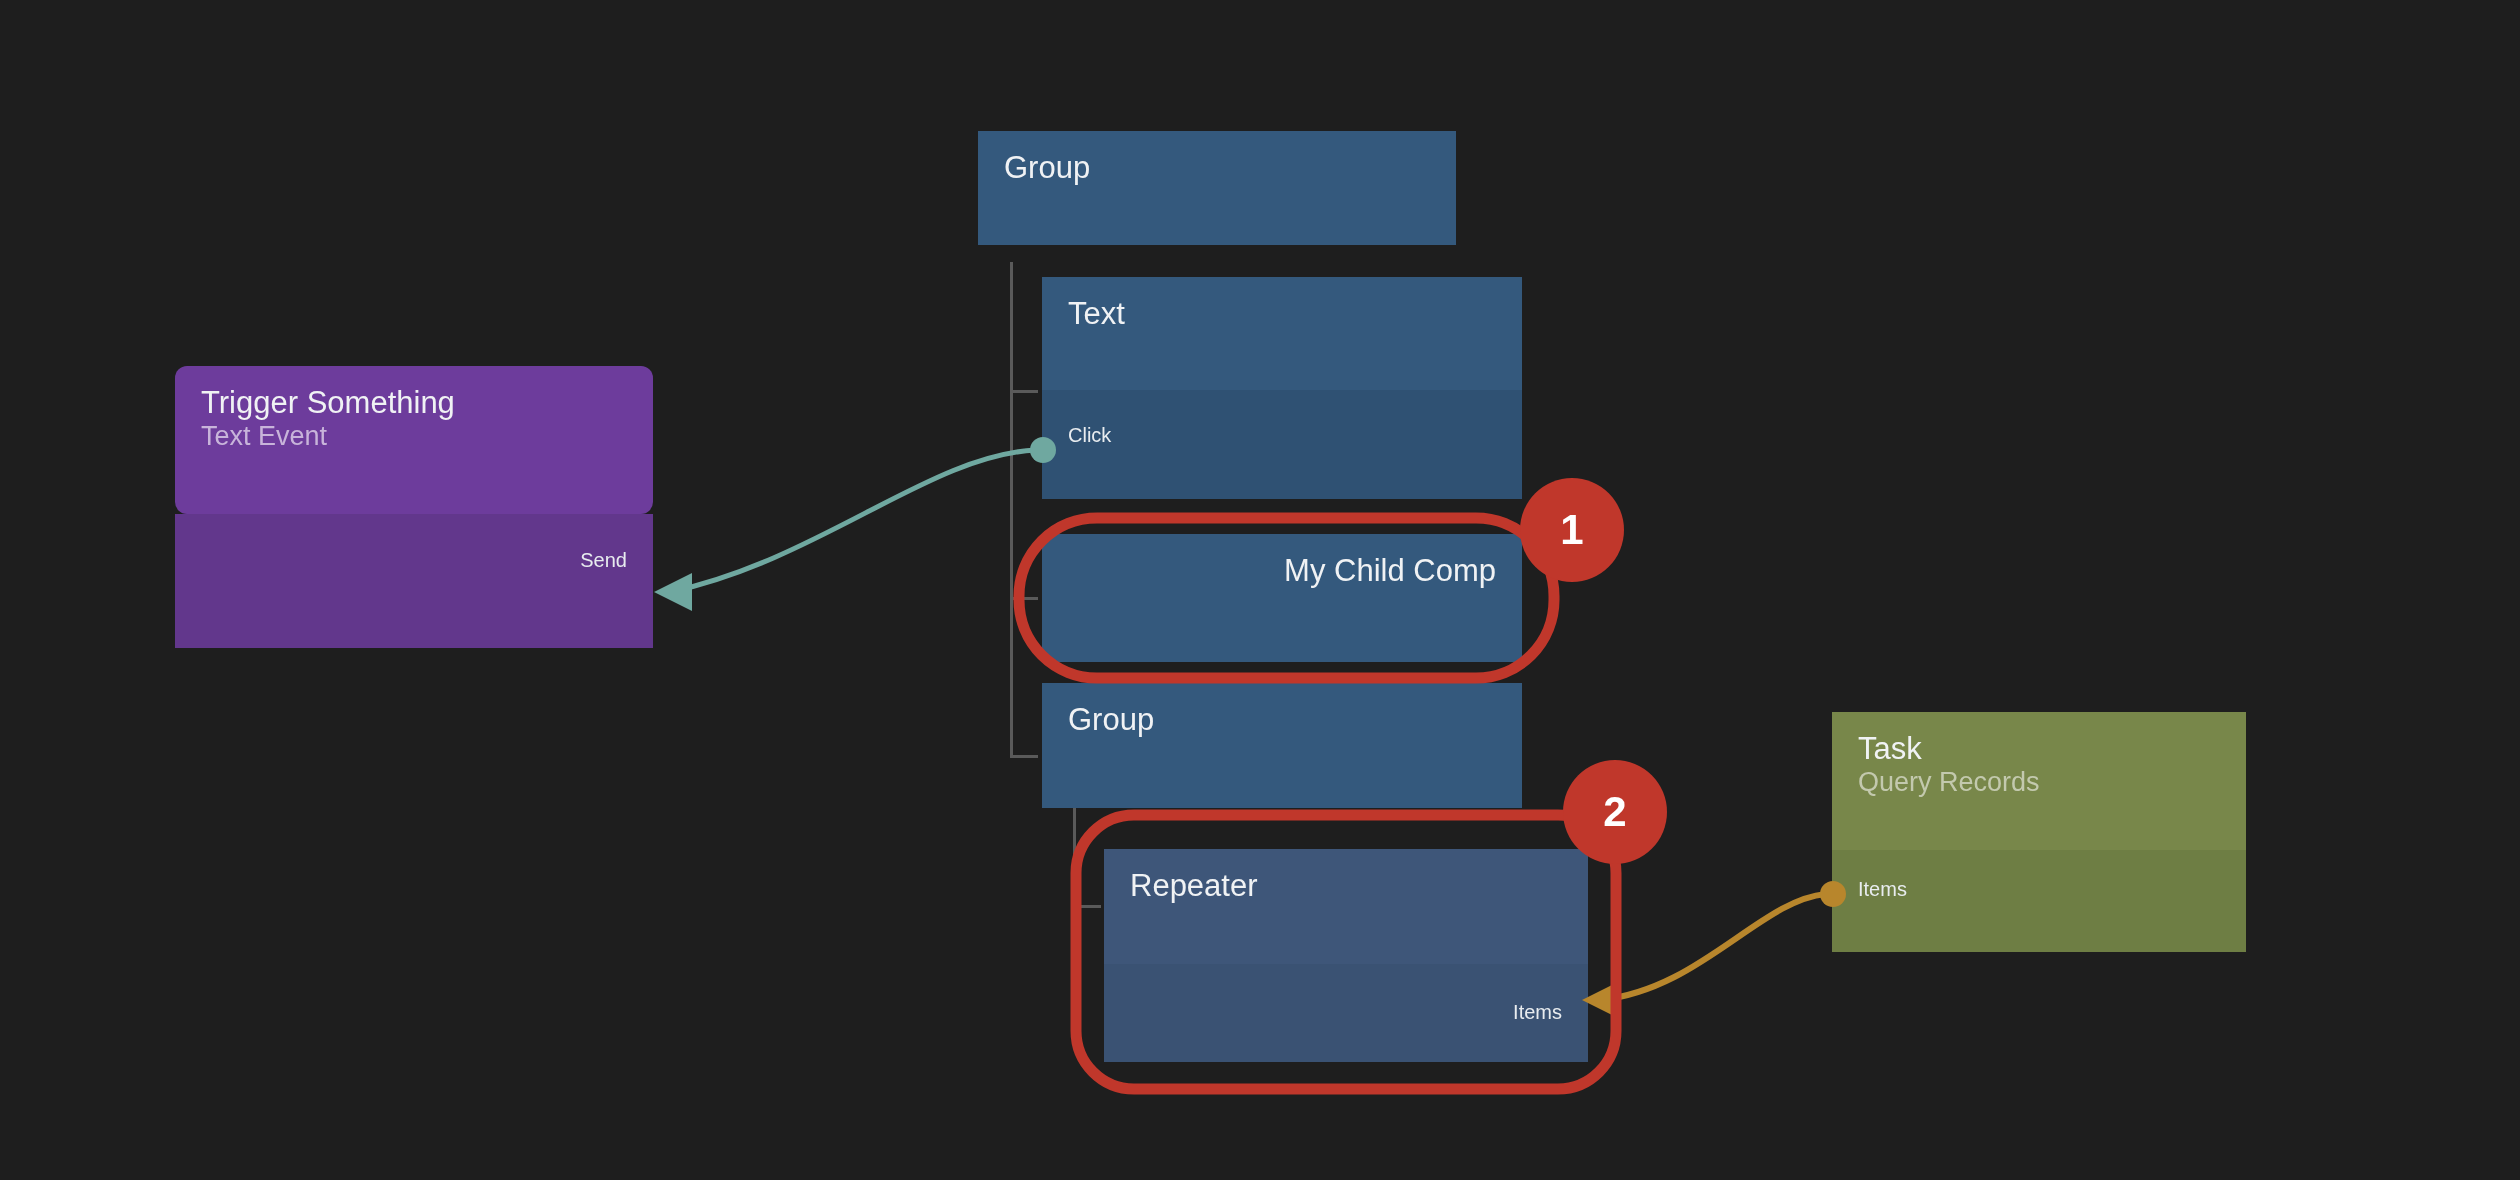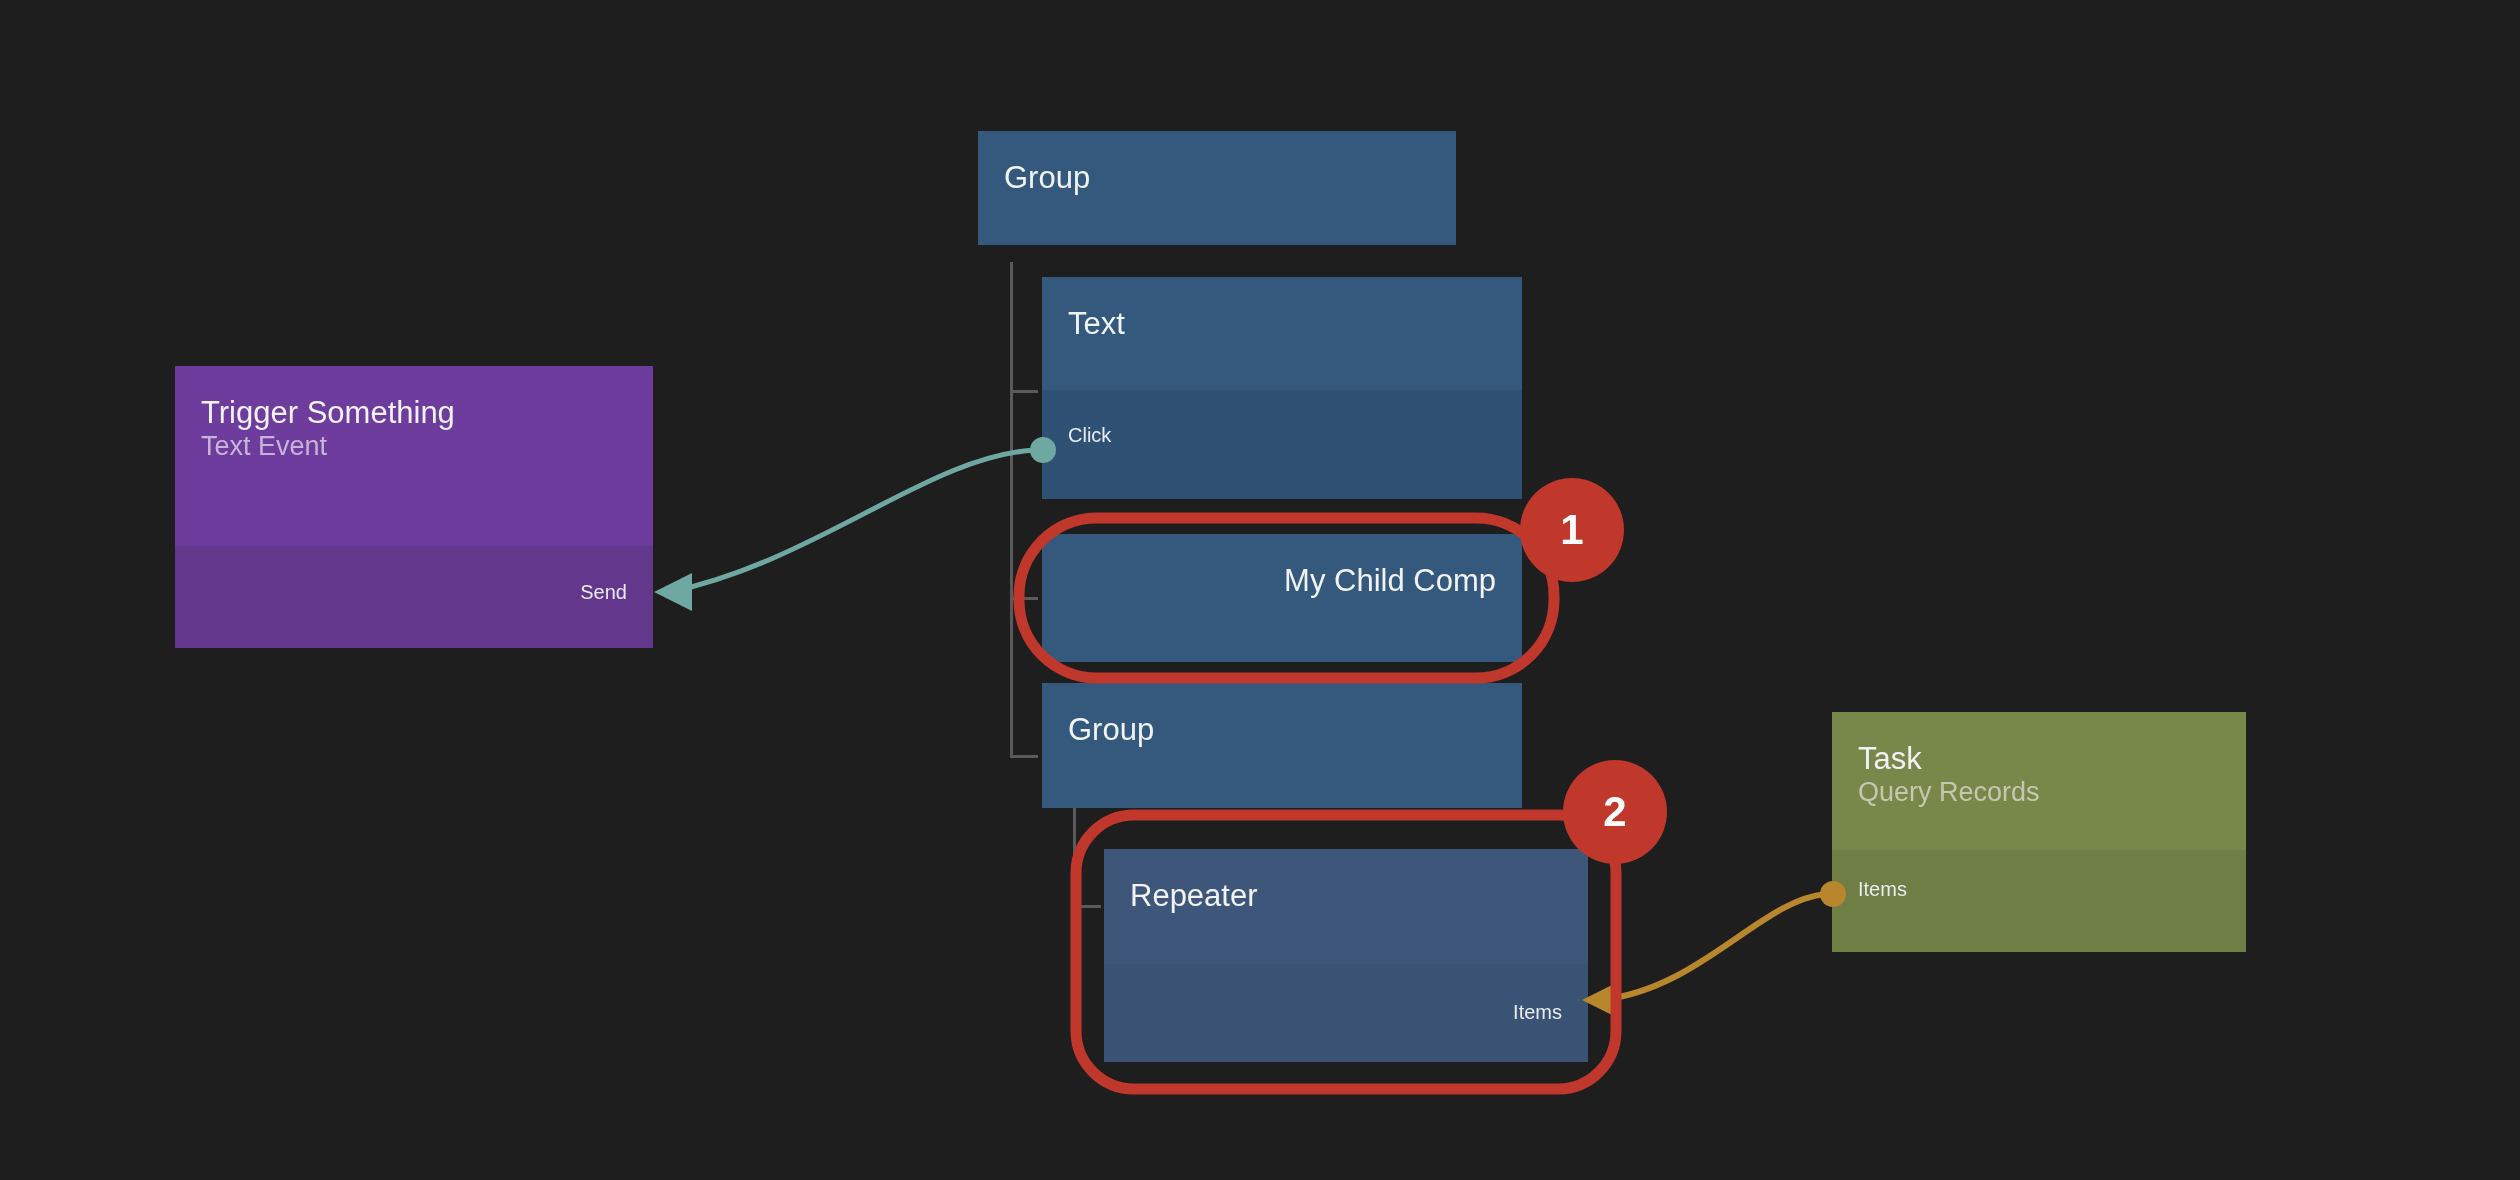--- a/index.html
+++ b/index.html
@@ -15,21 +15,21 @@
 
   
   .node{
     position:absolute;
     box-sizing:border-box;
     overflow:hidden;
   }
   .node .hdr{
     box-sizing:border-box;
     width:100%;
-    padding:30px 26px 0 26px;
+    padding:20px 26px 0 26px;
   }
   .node .body{
     box-sizing:border-box;
     width:100%;
     position:relative;
   }
   .title{
     font-size:31px;
     color:#f0f2f4;
     line-height:1.12;
@@ -141,21 +141,21 @@
   <div class="node n-blue lighter" style="left:1104px;top:833px;width:484px;height:229px;">
     <div class="hdr" style="height:115px;margin-top:16px;">
       <span class="title">Repeater</span>
     </div>
     <div class="body" style="height:114px;">
       <span class="port-row right" style="top:37px;">Items</span>
     </div>
   </div>
 
   <div class="node n-purple" style="left:175px;top:366px;width:478px;height:282px;">
-    <div class="hdr" style="height:180px;">
+    <div class="hdr" style="height:148px;border-radius:12px;">
       <span class="title">Trigger Something</span><br>
       <span class="subtitle">Text Event</span>
     </div>
     <div class="body" style="height:134px;">
       <span class="port-row right" style="top:35px;">Send</span>
     </div>
   </div>
 
   <div class="node n-green" style="left:1832px;top:712px;width:414px;height:240px;">
     <div class="hdr" style="height:138px;">

